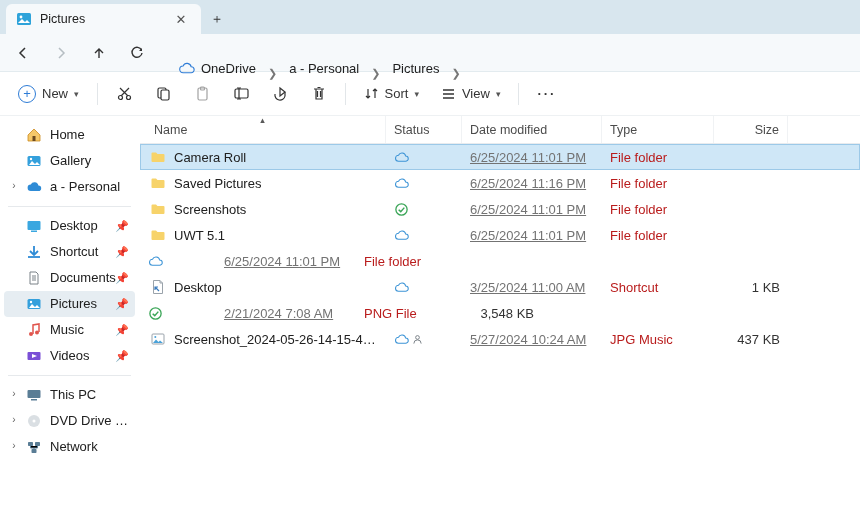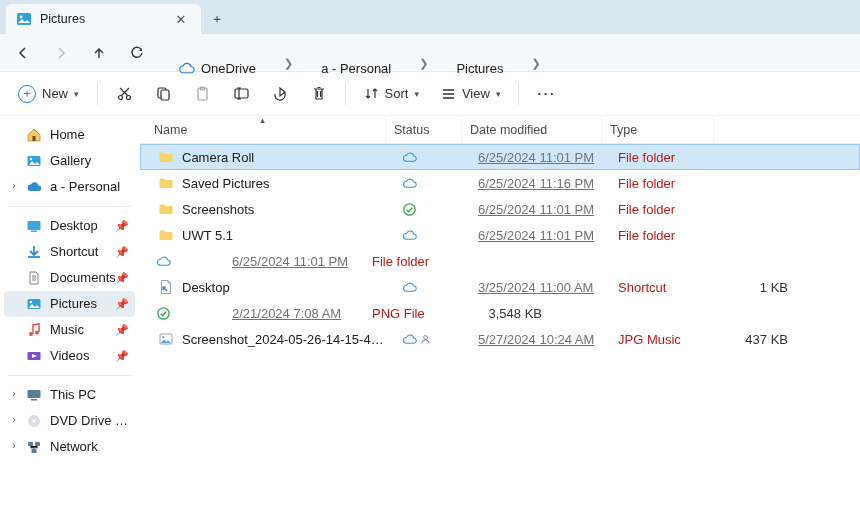--- a/index.html
+++ b/index.html
@@ -7,21 +7,21 @@
   
   .titlebar { height:34px; background:#d8e6ee; display:flex; align-items:flex-end; }
   .tab { background:#f6f9fb; height:30px; width:195px; margin-left:6px; border-radius:6px 6px 0 0; display:flex; align-items:center; padding:0 10px; gap:8px; position:relative;}
   .tab .title { flex:1; font-size:12.5px; }
   .tab .close { width:20px; text-align:center; color:#555; cursor:pointer;}
   .newtab { width:32px; height:30px; display:flex; align-items:center; justify-content:center; color:#333; cursor:pointer;}
   
   .navbar { height:38px; background:#f6f9fb; display:flex; align-items:center; padding:0 6px; gap:4px; border-bottom:1px solid #e3ebef;}
   .icon-btn { width:34px; height:30px; display:flex; align-items:center; justify-content:center; color:#3a3a3a; cursor:pointer; border-radius:4px;}
   .icon-btn.disabled { color:#b6bec3; cursor:default; }
-  .breadcrumb { flex:1; display:flex; align-items:flex-start; gap:20px; padding-left:4px;margin-top:32px;}
+  .breadcrumb { flex:1; display:flex; align-items:flex-end; gap:4px; padding-left:4px;margin-top:32px;}
   .crumb { display:flex; align-items:center; gap:6px; padding:4px 4px; cursor:pointer; border-radius:4px; font-size:13px;}
   .chev { color:#777; font-size:11px; padding:0 4px;}
   
   .toolbar { height:44px; background:#fff; display:flex; align-items:center; padding:0 10px; gap:6px; border-bottom:1px solid #eef1f3;}
   .tbtn { height:30px; display:flex; align-items:center; justify-content:center; padding:0 8px; gap:6px; color:#333; cursor:pointer; border-radius:4px; font-size:13px;}
   .tbtn .caret { font-size:9px; color:#555;}
   .divider { width:1px; height:22px; background:#e2e6e9; margin:0 4px;}
   
   .main { display:flex; height:calc(506px - 34px - 38px - 44px); }
   .sidebar { width:140px; padding:6px 4px; overflow:hidden; border-right:1px solid transparent;}
@@ -34,21 +34,21 @@
   .content { flex:1; overflow:auto;}
   .cols { display:flex; align-items:center; height:28px; border-bottom:1px solid #e8ebee; color:#4b4b4b; font-size:12.5px; user-select:none;}
   .col { padding:0 8px; display:flex; align-items:center; height:100%; border-right:1px solid #f0f2f4;}
   .col.name { width:246px; padding-left:14px; position:relative;}
   .col.status { width:76px;}
   .col.date { width:140px;}
   .col.type { width:112px;}
   .col.size { width:74px; justify-content:flex-end;}
   .sort-ind { position:absolute; left:50%; top:-1px; transform:translateX(-50%); font-size:9px; color:#5a5a5a;}
   .rows { }
-  .row { display:flex; align-items:center; height:26px; font-size:13px; cursor:default;padding-left:8px;}
+  .row { display:flex; align-items:center; height:26px; font-size:13px; cursor:default;}
   .row.selected { background:#cfe7f7; outline:1px solid #9cc9e8; outline-offset:-1px;}
   .cell { padding:0 8px; display:flex; align-items:center; height:100%; overflow:hidden; white-space:nowrap; text-overflow:ellipsis;}
   .cell.name { width:246px; padding-left:10px; gap:8px;}
   .cell.status { width:76px; color:#3d94d6; justify-content:flex-start;}
   .cell.date { width:140px; color:#737373;text-decoration:underline;}
   .cell.type { width:112px; color:#b91c1c;}
   .cell.size { width:74px; justify-content:flex-end; color:#333;}
   .fname { overflow:hidden; text-overflow:ellipsis; white-space:nowrap;}
   
   svg { display:block; }
@@ -321,20 +321,23 @@
       </div>
       <div class="col status">
           <span>Status</span>
         </div>
       <div class="col date">
           <span>Date modified</span>
         </div>
       <div class="col type">
           <span>Type</span>
         </div>
+      <div class="col size">
+          <span>Size</span>
+        </div>
     </div>
     <div class="rows" id="rows">
         <div class="row selected">
           <div class="cell name">
             <span>
               <svg class="folder-icon" viewBox="0 0 16 16">
                 <path d="M1.5 4.5 A1 1 0 0 1 2.5 3.5 H6 L7.5 5 H13.5 A1 1 0 0 1 14.5 6 V12 A1 1 0 0 1 13.5 13 H2.5 A1 1 0 0 1 1.5 12 Z" fill="#f7d36a"></path>
                 <path d="M1.5 5 H6 L7.5 6.3 H14.5" stroke="#d9a930" stroke-width="0" fill="#f1c54a" opacity="0"></path>
               </svg>
             </span>

